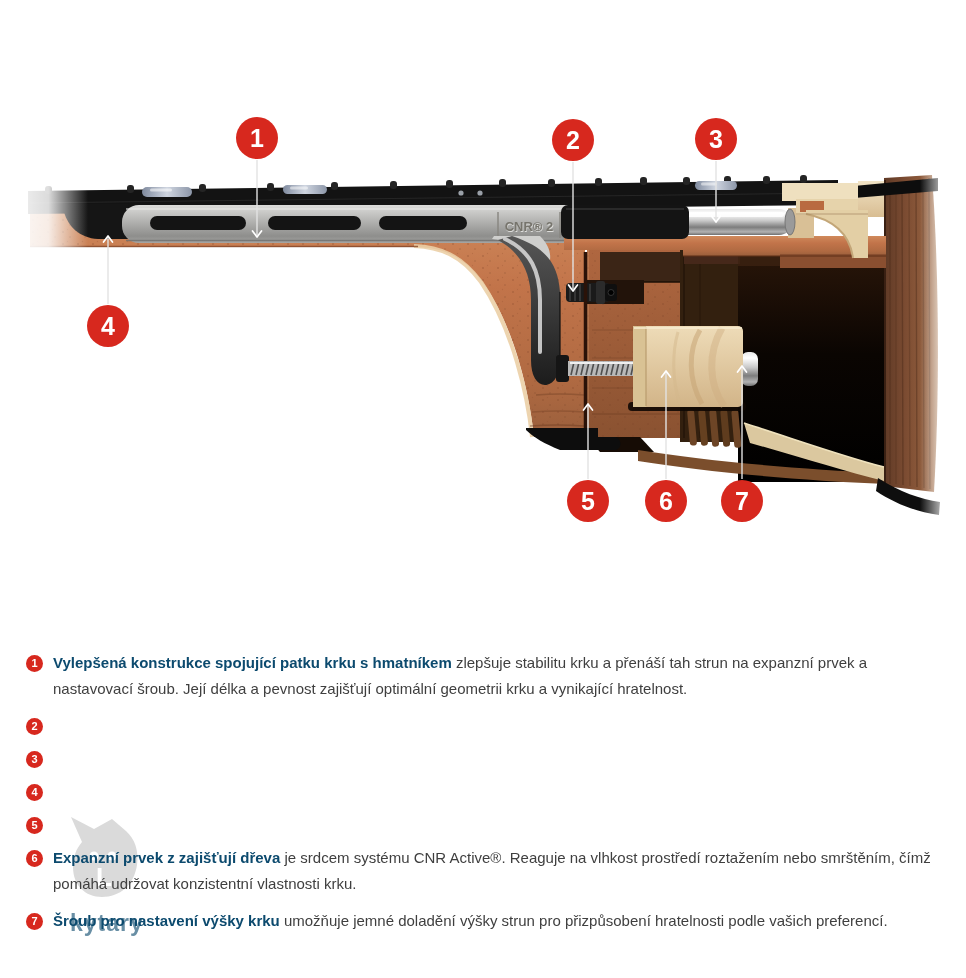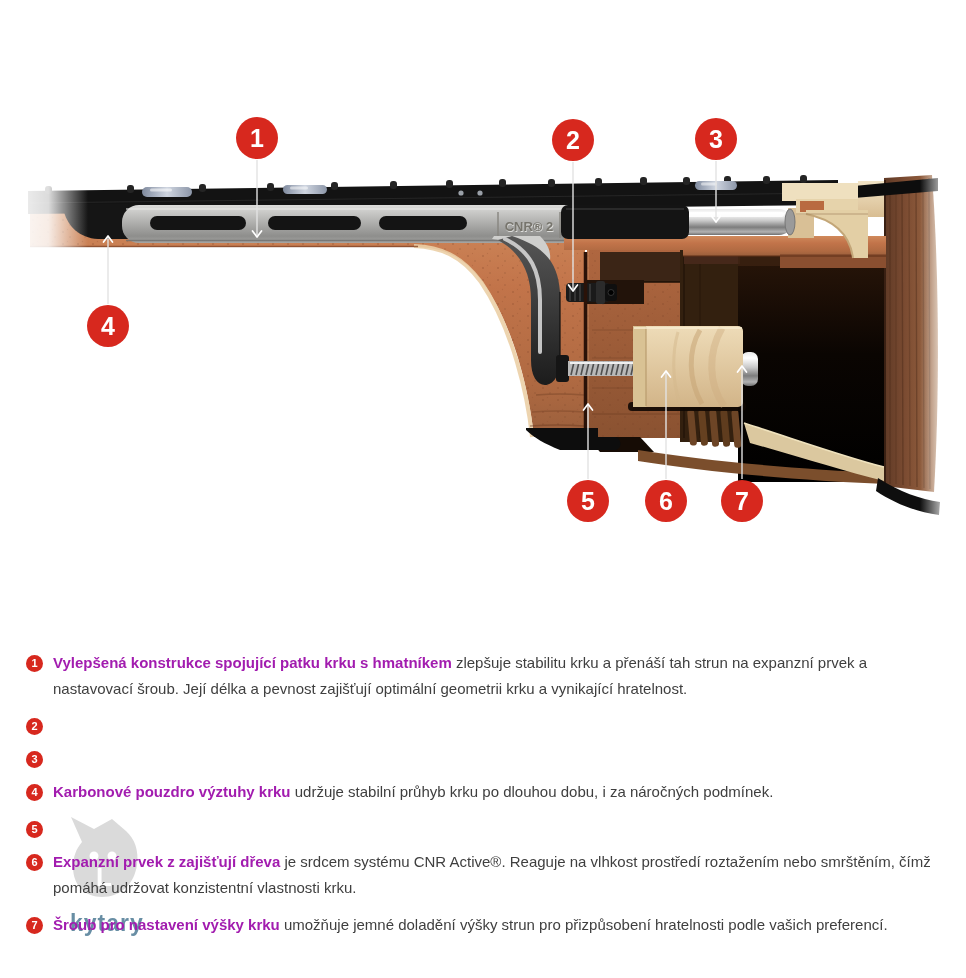--- a/index.html
+++ b/index.html
@@ -8,21 +8,21 @@
   .photo{position:absolute;left:0;top:0;}
   svg text{font-family:"Liberation Sans",sans-serif;}
 
   
   .list{position:absolute;left:26px;top:650px;width:916px;z-index:2;}
   .li{display:flex;align-items:flex-start;margin-bottom:11px;}
   .bullet{flex:0 0 17px;width:17px;height:17px;border-radius:50%;
           color:#fff;font-weight:bold;font-size:11px;line-height:17px;
           text-align:center;margin:5px 10px 0 0;}
   .li p{margin:0;font-size:15px;line-height:26px;color:#3f3f3f;letter-spacing:0px;}
-  .li p b{color:#a21caf;font-weight:bold;}
+  .li p b{color:#0c4a6e;font-weight:bold;}
 
   
   .watermark{position:absolute;left:66px;top:812px;z-index:1;opacity:.62;width:140px;
              pointer-events:none;}
   .watermark .wm-text{font-size:23px;font-weight:bold;color:#0c4a6e;letter-spacing:1px;
              margin-top:2px;margin-left:4px;}
 </style>
 </head>
 <body>
 
@@ -383,21 +383,20 @@
   <div class="li">
     <span class="bullet" style="background: rgb(215, 40, 30);">2</span>
   </div>
 
   <div class="li">
     <span class="bullet" style="background: rgb(215, 40, 30);">3</span>
   </div>
 
   <div class="li">
     <span class="bullet" style="background: rgb(215, 40, 30);">4</span>
-    <p><b>Karbonové pouzdro výztuhy krku</b><span> udržuje stabilní průhyb krku po dlouhou dobu, i za náročných podmínek.</span></p>
   </div>
 
   <div class="li">
     <span class="bullet" style="background: rgb(215, 40, 30);">5</span>
   </div>
 
   <div class="li">
     <span class="bullet" style="background: rgb(215, 40, 30);">6</span>
     <p><b>Expanzní prvek z zajišťují dřeva</b><span> je srdcem systému CNR Active®. Reaguje na vlhkost prostředí roztažením nebo smrštěním, čímž pomáhá udržovat konzistentní vlastnosti krku.</span></p>
   </div>

